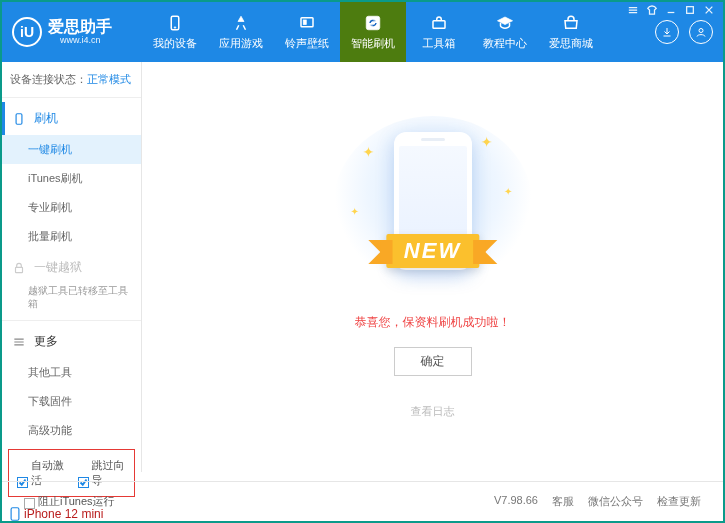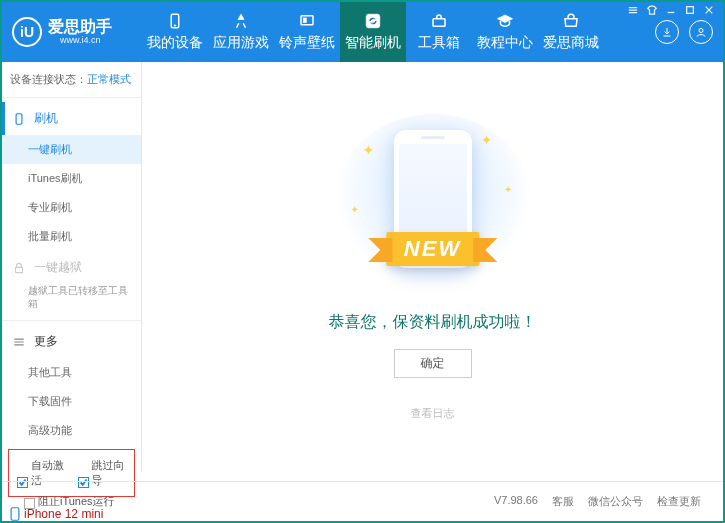--- a/index.html
+++ b/index.html
@@ -5,22 +5,22 @@
   * { margin: 0; padding: 0; box-sizing: border-box; font-family: "Microsoft YaHei", Arial, sans-serif; }
   body { background: #fff; display: flex; justify-content: center; align-items: flex-start; }
   .app { width: 725px; height: 523px; border: 2px solid #0a9a8a; display: flex; flex-direction: column; background: #fff; }
   
   .header { background: #1e88e5; height: 60px; display: flex; align-items: center; position: relative; color: #fff; }
   .logo { display: flex; align-items: center; padding-left: 10px; width: 140px; }
   .logo-icon { width: 30px; height: 30px; border: 2px solid #fff; border-radius: 50%; display: flex; align-items: center; justify-content: center; font-size: 14px; font-weight: bold; margin-right: 6px; }
   .logo-text { font-size: 16px; font-weight: bold; line-height: 1; }
   .logo-sub { font-size: 9px; opacity: .9; margin-left: 12px; }
   .nav { display: flex; flex: 1; height: 100%; }
-  .nav-item { width: 66px; display: flex; flex-direction: column; align-items: center; justify-content: center; gap: 4px; font-size: 14px; cursor: pointer; }
-  .nav-item.active { background: #0f766e; }
+  .nav-item { width: 66px; display: flex; flex-direction: column; align-items: center; justify-content: center; gap: 4px; font-size: 11px; cursor: pointer; }
+  .nav-item.active { background: #4d7c0f; }
   .nav-icon { width: 18px; height: 18px; display:flex; align-items:center; justify-content:center; }
   .nav-icon svg { width:18px; height:18px; fill:#fff; stroke:#fff; }
   .win-controls { position: absolute; top: 2px; right: 6px; display: flex; gap: 3px; }
   .win-btn { width: 16px; height: 12px; display:flex; align-items:center; justify-content:center; cursor:pointer; opacity:.9; }
   .win-btn svg { width:10px; height:10px; stroke:#fff; stroke-width:1.5; fill:none; }
   .hdr-right { display:flex; align-items:center; gap:10px; padding-right:10px; }
   .circle-btn { width:24px; height:24px; border:1.5px solid #fff; border-radius:50%; display:flex; align-items:center; justify-content:center; cursor:pointer; }
   .circle-btn svg { width:12px; height:12px; stroke:#fff; fill:none; stroke-width:2; }
   
   .body { flex:1; display:flex; min-height:0; }
@@ -50,21 +50,21 @@
   .phone { position:absolute; left:50%; top:16px; transform:translateX(-50%); width:78px; height:138px; background:#fff; border-radius:12px; box-shadow:0 6px 18px rgba(30,100,200,.25); }
   .phone::before { content:""; position:absolute; top:6px; left:50%; transform:translateX(-50%); width:24px; height:3px; background:#e8eef6; border-radius:2px; }
   .phone::after { content:""; position:absolute; bottom:5px; left:50%; transform:translateX(-50%); width:12px; height:12px; border:2px solid #e8eef6; border-radius:50%; }
   .phone-screen { position:absolute; top:14px; bottom:22px; left:5px; right:5px; background:linear-gradient(#f5f9ff,#eaf2ff); border-radius:2px; }
   .spark { position:absolute; color:#ffd54f; font-size:14px; }
   .ribbon-wrap { position:absolute; bottom:28px; left:50%; transform:translateX(-50%); }
   .ribbon { position:relative; background:#fbc02d; color:#fff; font-weight:800; font-style:italic; font-size:22px; letter-spacing:2px; padding:4px 18px; border-radius:2px; box-shadow:0 3px 8px rgba(0,0,0,.12); }
   .ribbon::before, .ribbon::after { content:""; position:absolute; top:6px; width:0; height:0; border:12px solid #f9a825; }
   .ribbon::before { left:-18px; border-left-color:transparent; }
   .ribbon::after { right:-18px; border-right-color:transparent; }
-  .msg { font-size:16px; color:#0f766e; margin-top:18px; }
+  .msg { font-size:12px; color:#ef4444; margin-top:18px; }
   .ok-btn { margin-top:16px; border:1px solid #ccc; background:#fff; padding:5px 26px; font-size:12px; color:#555; cursor:pointer; }
   .log-link { margin-top:28px; font-size:11px; color:#bbb; cursor:pointer; }
   
   .footer { height:40px; border-top:1px solid #e6e6e6; display:flex; align-items:center; font-size:11px; color:#777; padding:0 22px;margin-top:9px; }
   .footer .chk-box { border-color:#aaa; }
   .footer-right { margin-left:auto; display:flex; gap:14px; }
   .footer-right span { cursor:pointer; }
 </style>
 </head>
 <body>

